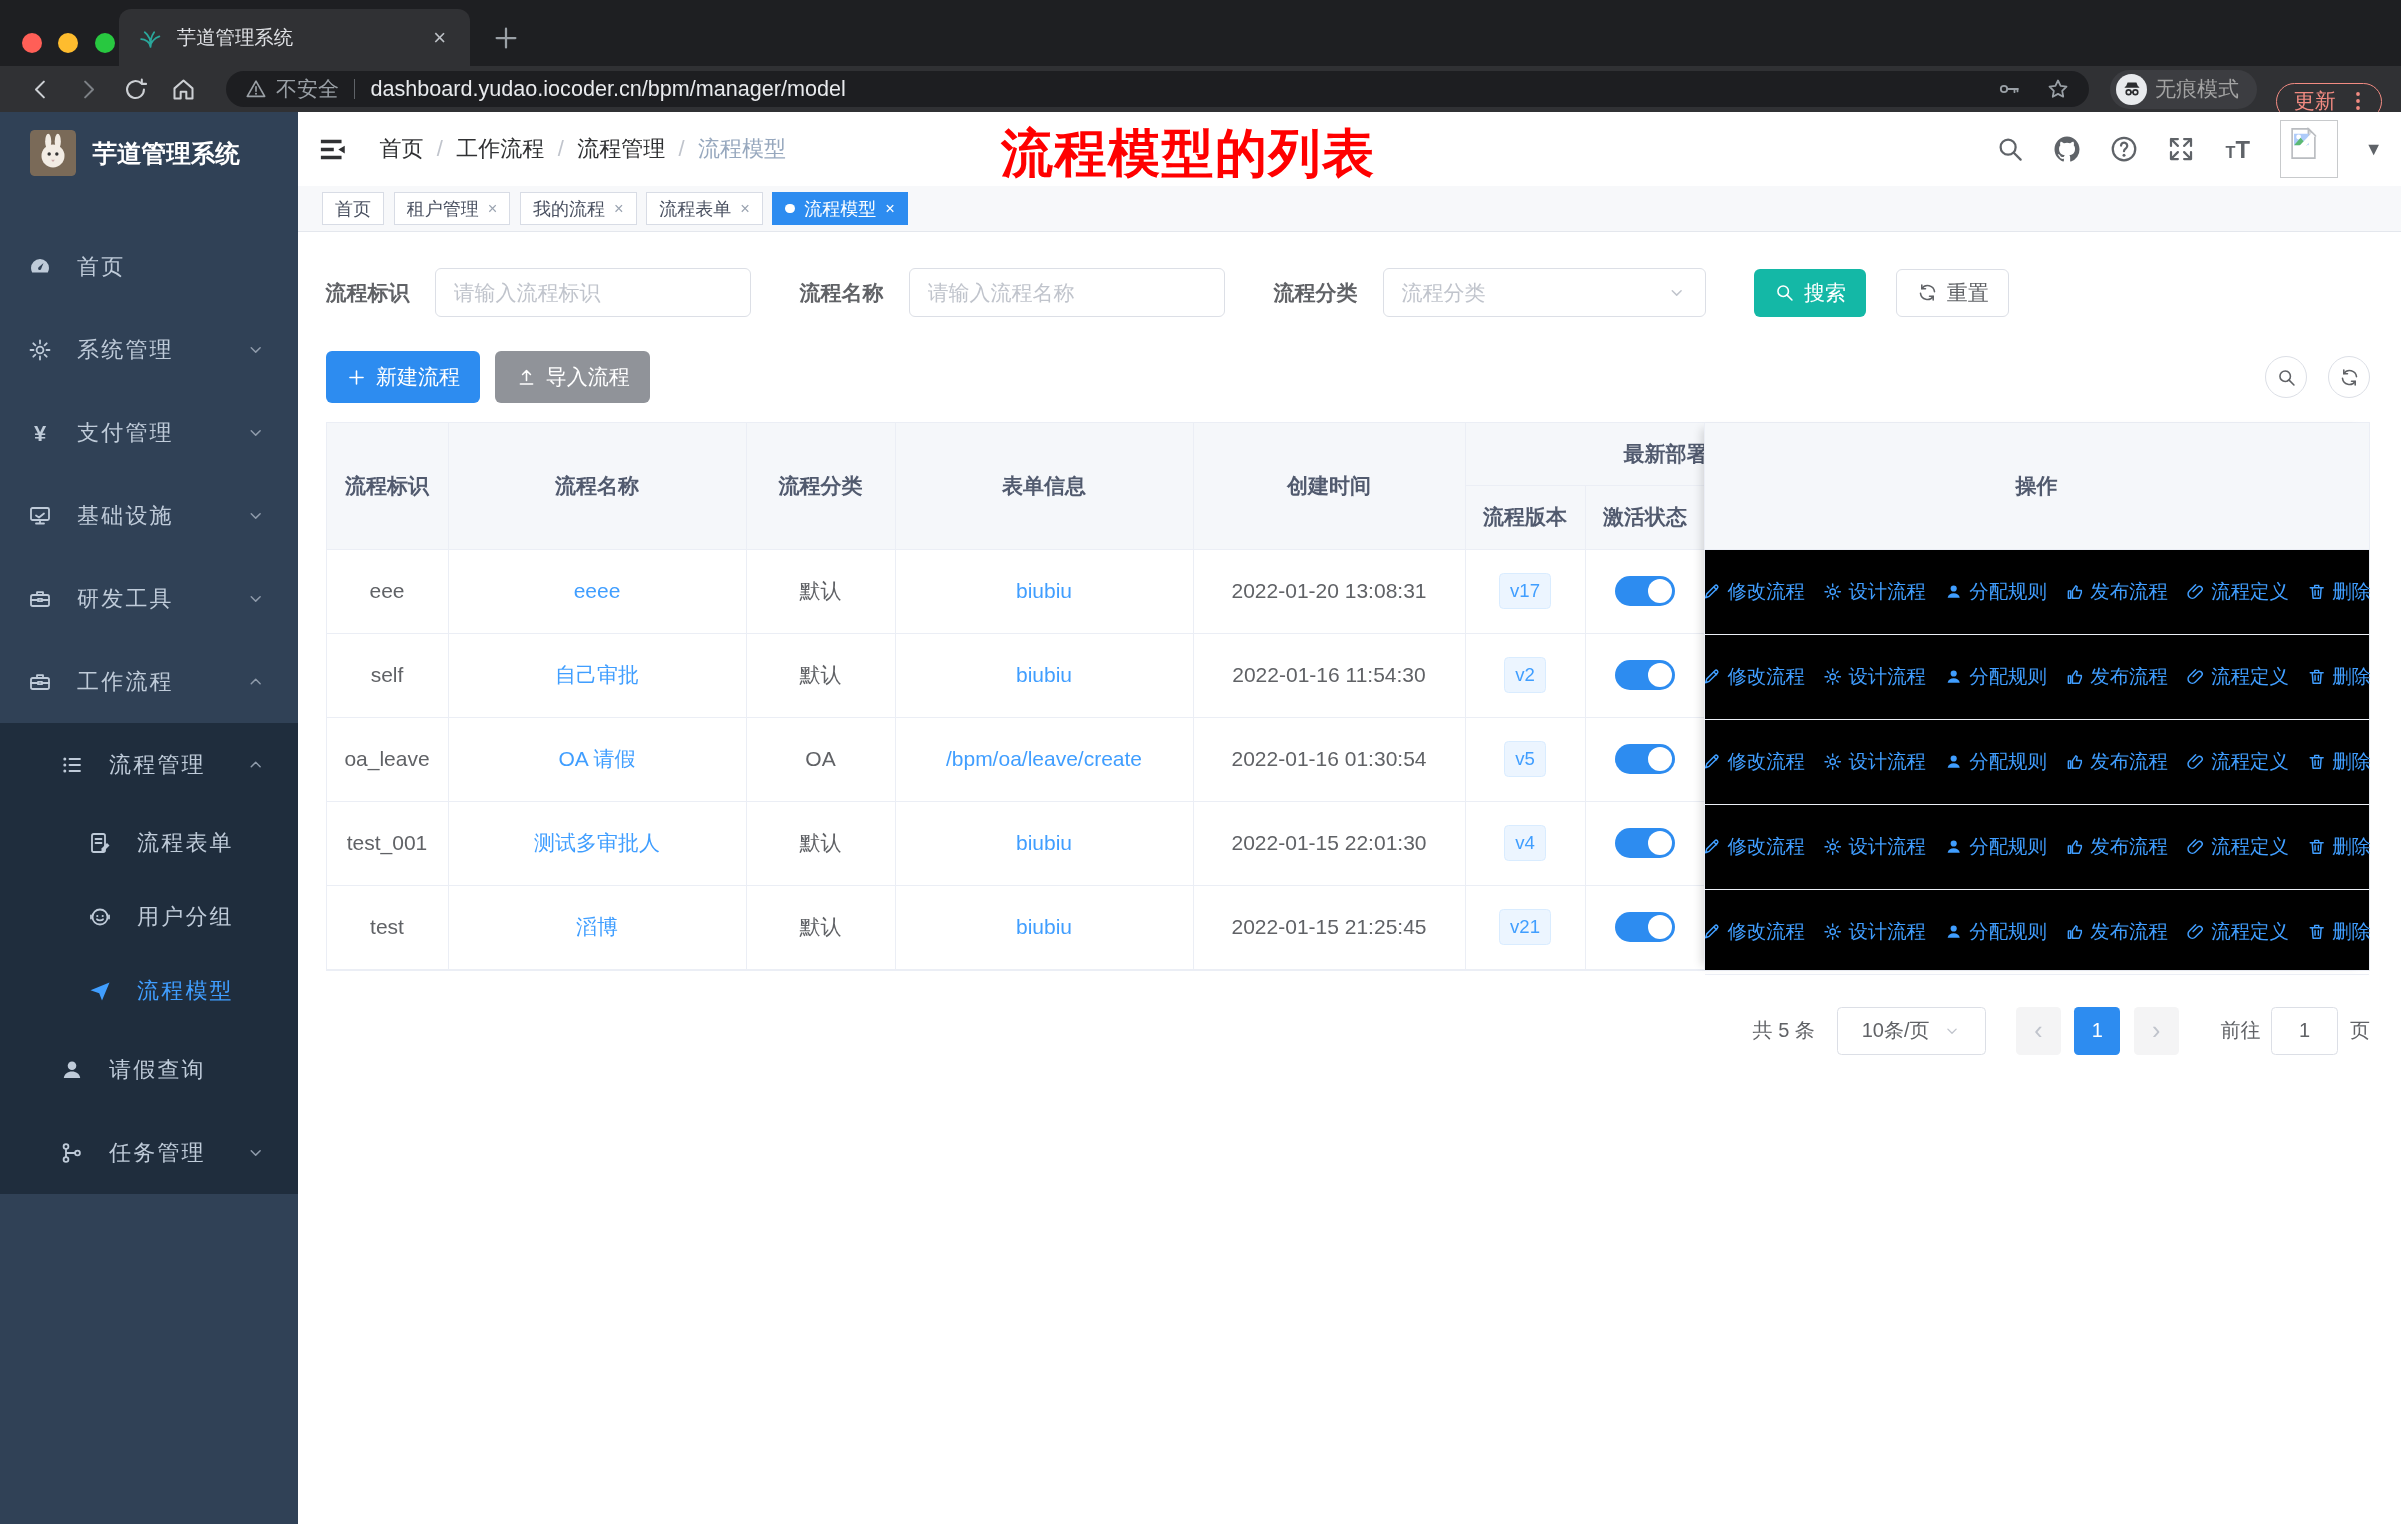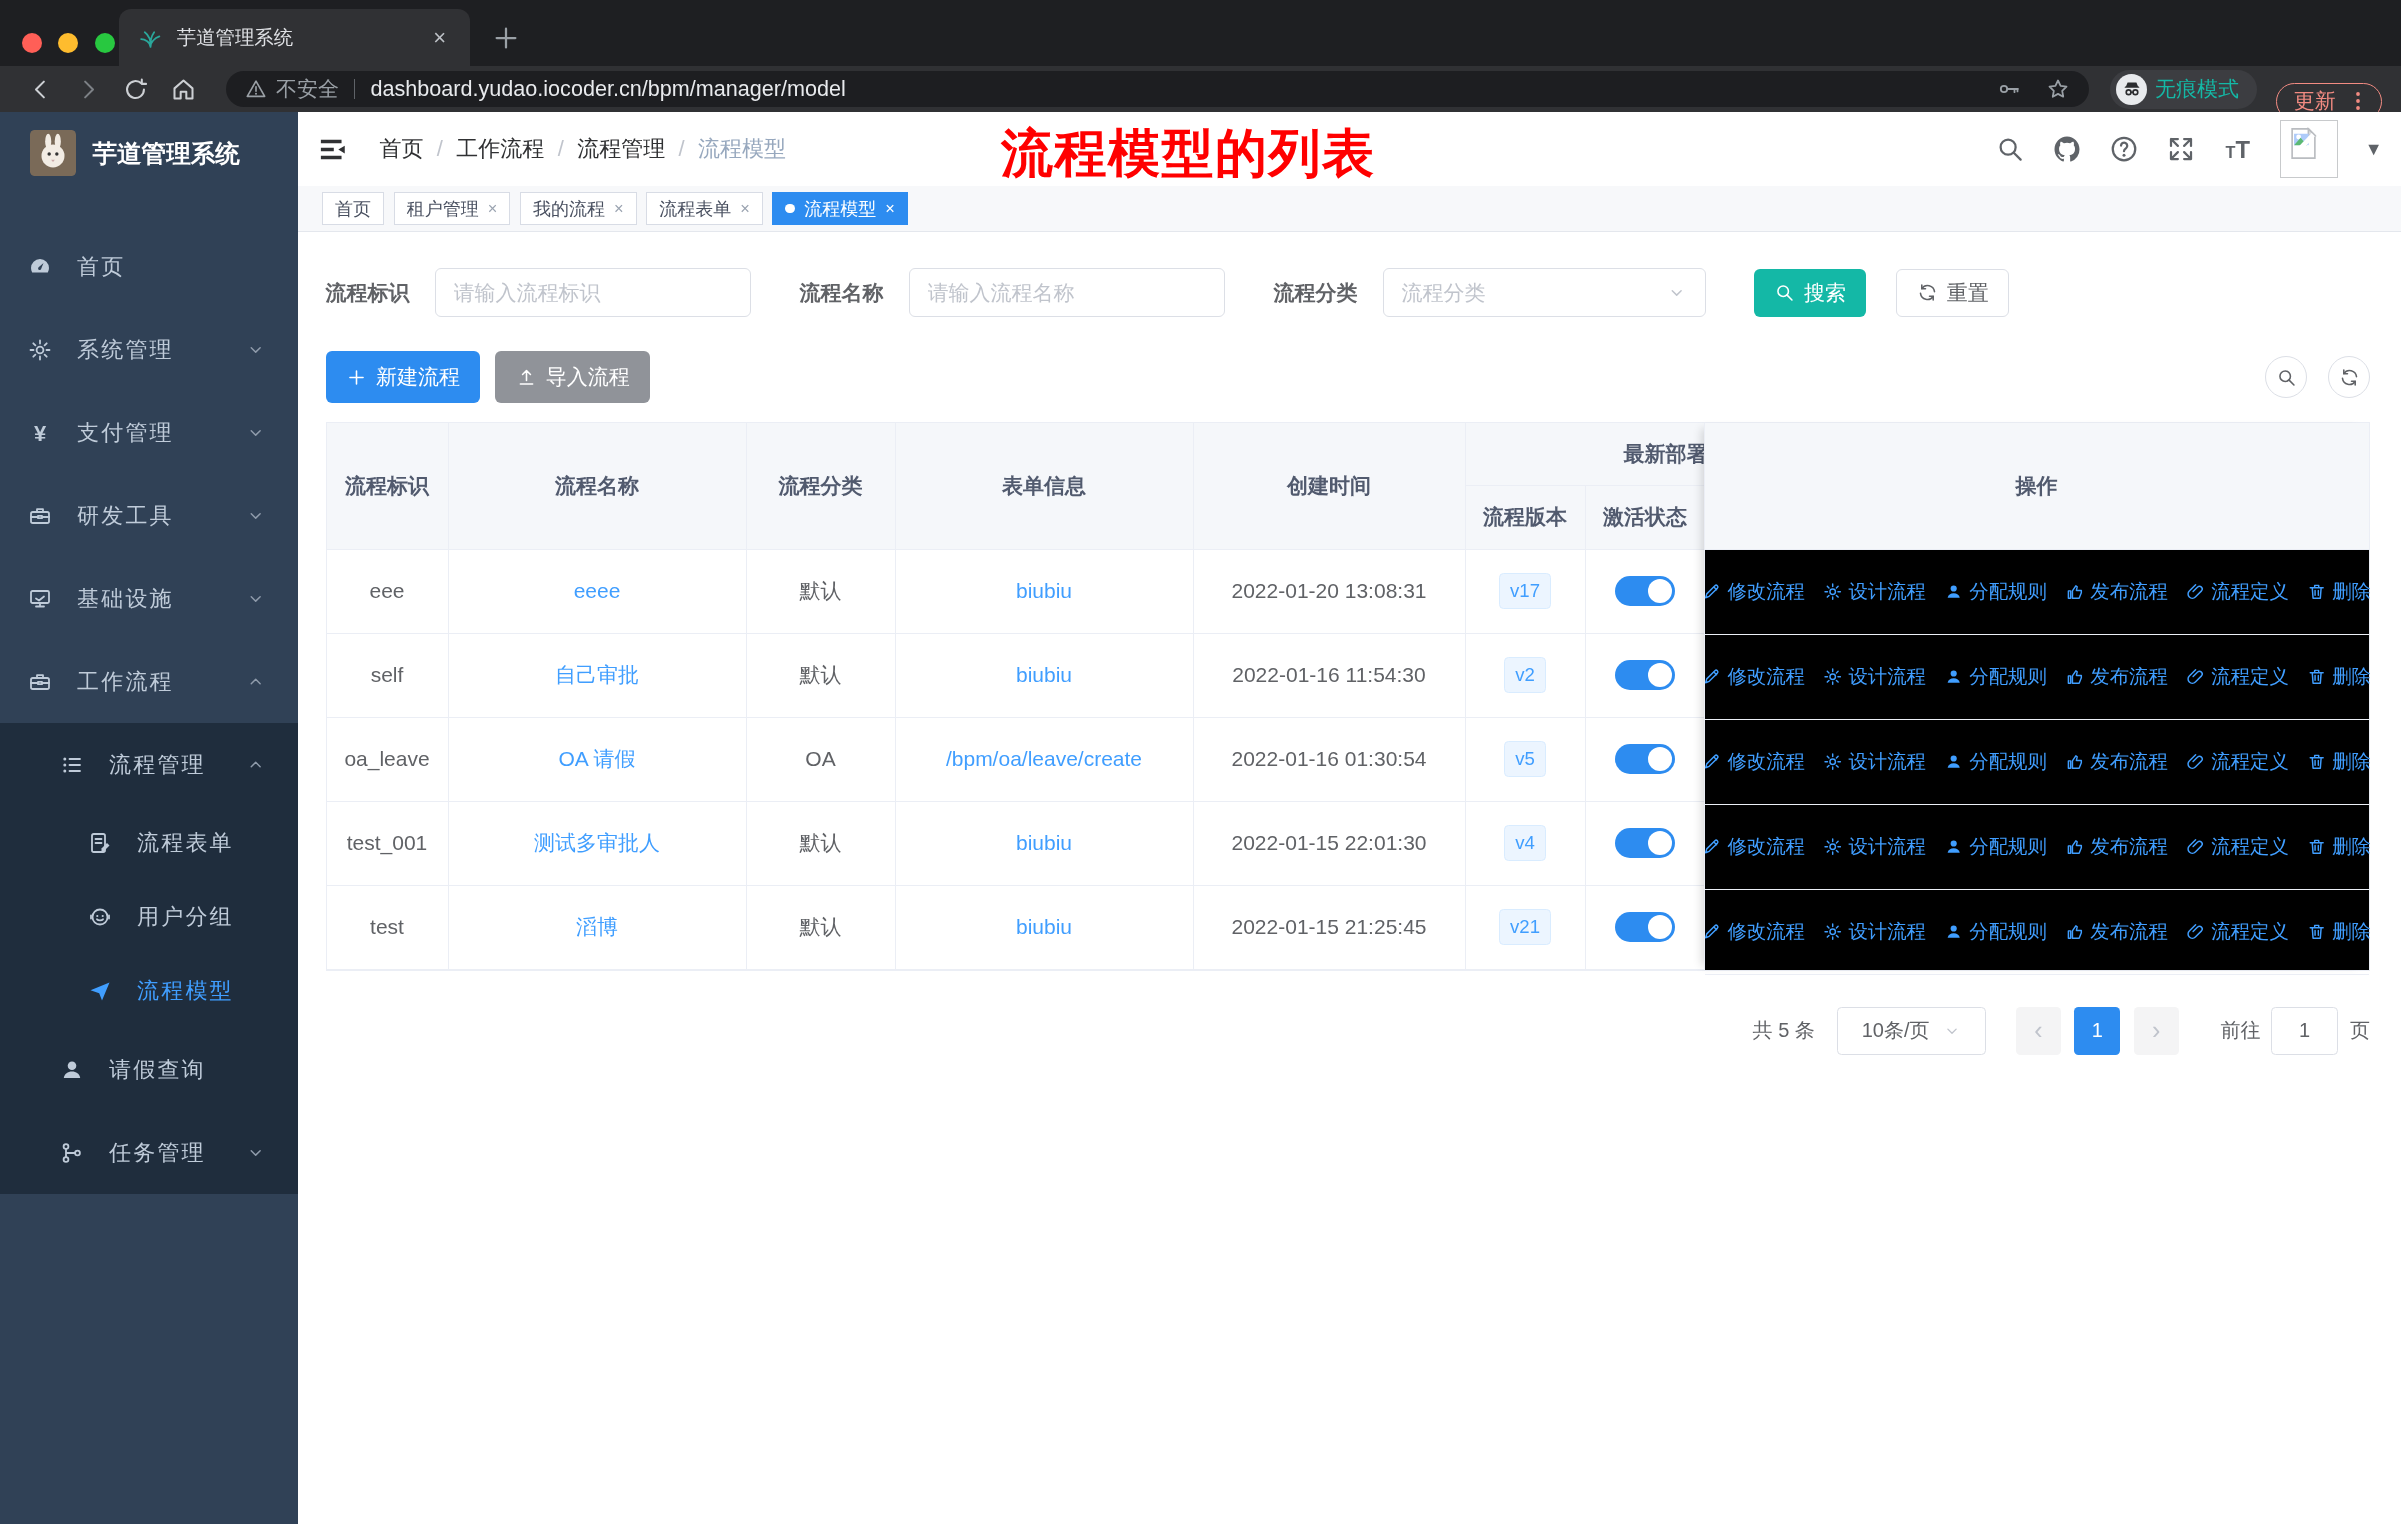--- a/index.html
+++ b/index.html
@@ -21,21 +21,21 @@
   .btoolbar { height:46px; background:#303134; display:flex; align-items:center; padding:0 19.4px; gap:6px; }
   .navic { width:27px; height:27px; color:#cdd0d4; margin:0 7.4px; }
   .navic.dim { color:#7d8186; }
   .urlpill { flex:1; height:36px; background:#1d1e21; border-radius:19.4px; margin:0 15px;
     display:flex; align-items:center; padding:0 19.4px; color:#e8eaed; font-size:21.6px; }
   .sec { color:#9aa0a6; display:flex; align-items:center; gap:9px; font-size:21px; }
   .urldiv { width:1.5px; height:19.4px; background:#5f6368; margin:0 15px; }
   .urltext { flex:1; white-space:nowrap; overflow:hidden; }
   .pillic { width:24px; height:24px; color:#9aa0a6; margin-left:25px; }
   .incog { height:39px; background:#3c3d41; border-radius:21px; display:flex; align-items:center;
-    gap:8px; padding:0 18px 0 6px; color:#14b8a6; font-size:21px; margin-right:13.4px; }
+    gap:8px; padding:0 18px 0 6px; color:#a3a3a3; font-size:21px; margin-right:13.4px; }
   .incogic { width:31px; height:31px; background:#e8eaed; border-radius:50%; color:#2b2c2f;
     display:flex; align-items:center; justify-content:center; }
   .update { height:37px; border:1.5px solid #f28b82; border-radius:19.4px; color:#f28b82;
     display:flex; align-items:center; gap:10.4px; padding:0 10.4px 0 16.4px; font-size:21px;margin-top:24px; }
 
   
   .app { position:relative; height:1413px; }
   .sidebar { position:absolute; left:0; top:0; width:298px; height:100%; background:#304156; color:#bfcbd9; }
   .logo-row { height:82px; display:flex; align-items:center; padding-left:30px; }
   .logo-img { width:46px; height:46px; border-radius:4.5px; overflow:hidden; }
@@ -404,32 +404,32 @@
         <svg class="mi" viewBox="0 0 24 24">
             <use href="#i-yen"></use>
           </svg>
         <span class="mlabel">支付管理</span>
         <svg class="chev" viewBox="0 0 24 24">
             <use href="#i-chevd"></use>
           </svg>
       </div>
       <div class="mitem l1">
         <svg class="mi" viewBox="0 0 24 24">
-            <use href="#i-toolbox"></use>
-          </svg>
-        <span class="mlabel">研发工具</span>
+            <use href="#i-monitor"></use>
+          </svg>
+        <span class="mlabel">基础设施</span>
         <svg class="chev" viewBox="0 0 24 24">
             <use href="#i-chevd"></use>
           </svg>
       </div>
       <div class="mitem l1">
         <svg class="mi" viewBox="0 0 24 24">
-            <use href="#i-monitor"></use>
-          </svg>
-        <span class="mlabel">基础设施</span>
+            <use href="#i-toolbox"></use>
+          </svg>
+        <span class="mlabel">研发工具</span>
         <svg class="chev" viewBox="0 0 24 24">
             <use href="#i-chevd"></use>
           </svg>
       </div>
       <div class="mitem l1">
         <svg class="mi" viewBox="0 0 24 24">
             <use href="#i-toolbox"></use>
           </svg>
         <span class="mlabel">工作流程</span>
         <svg class="chev" viewBox="0 0 24 24">

